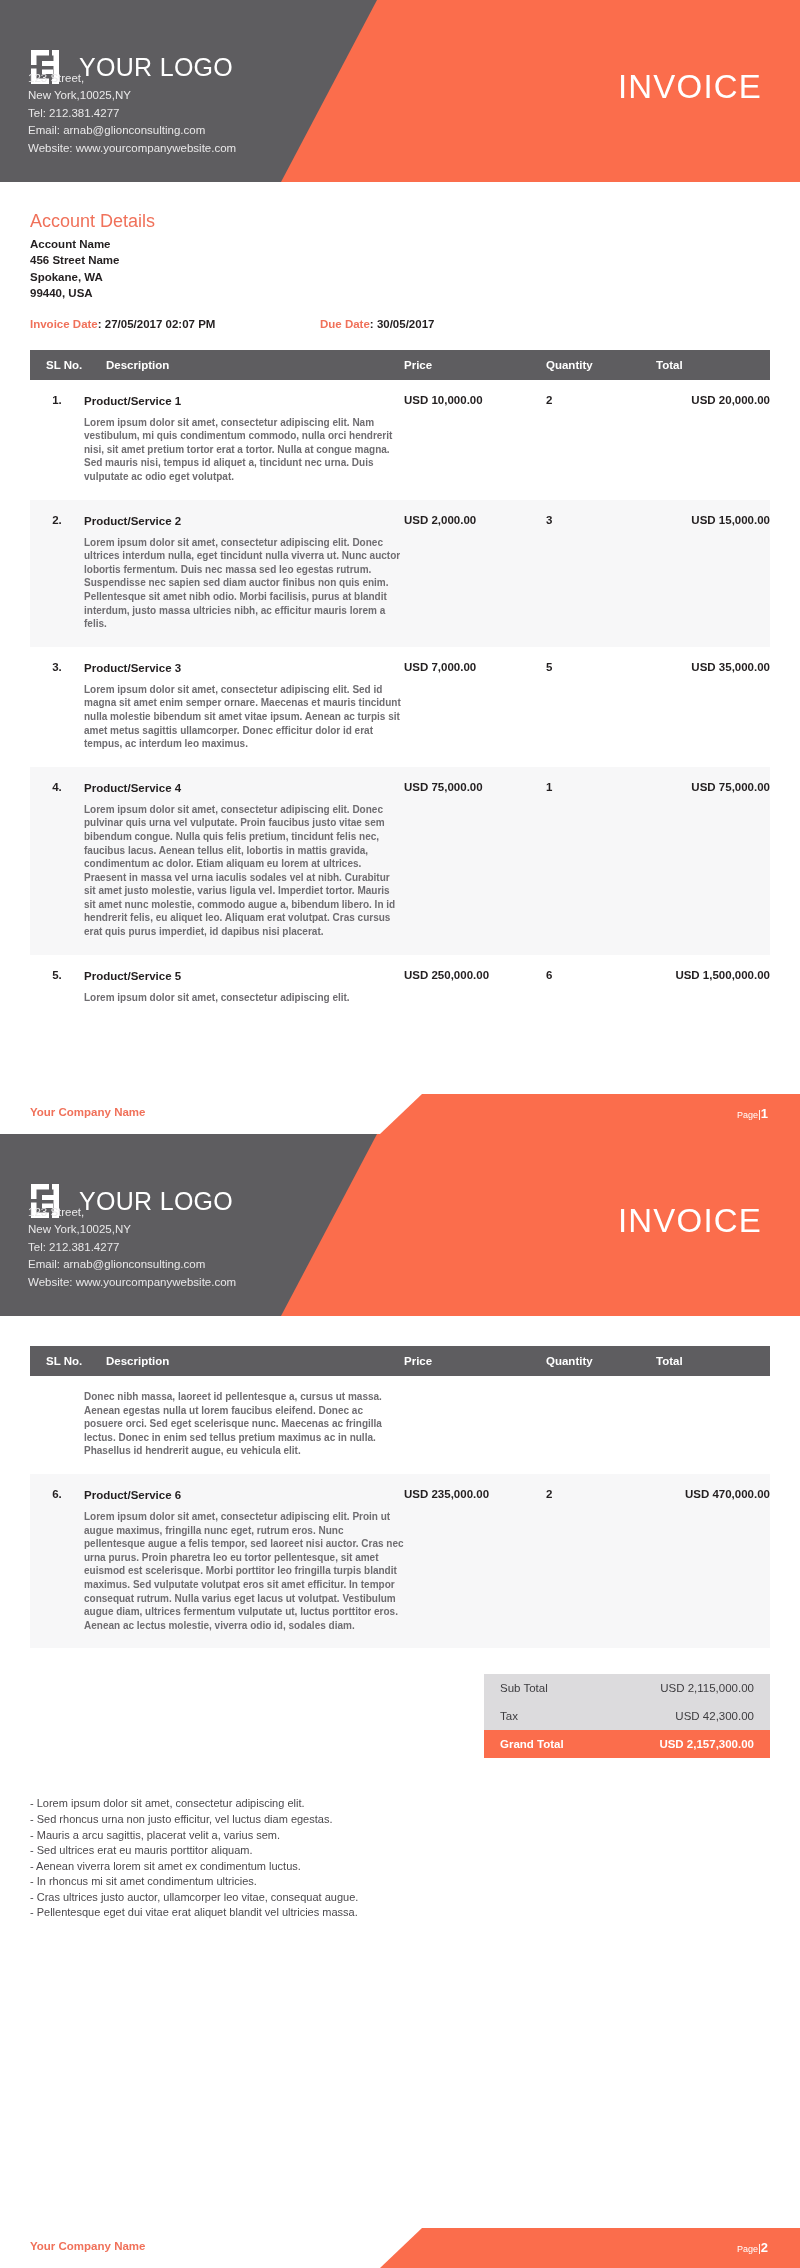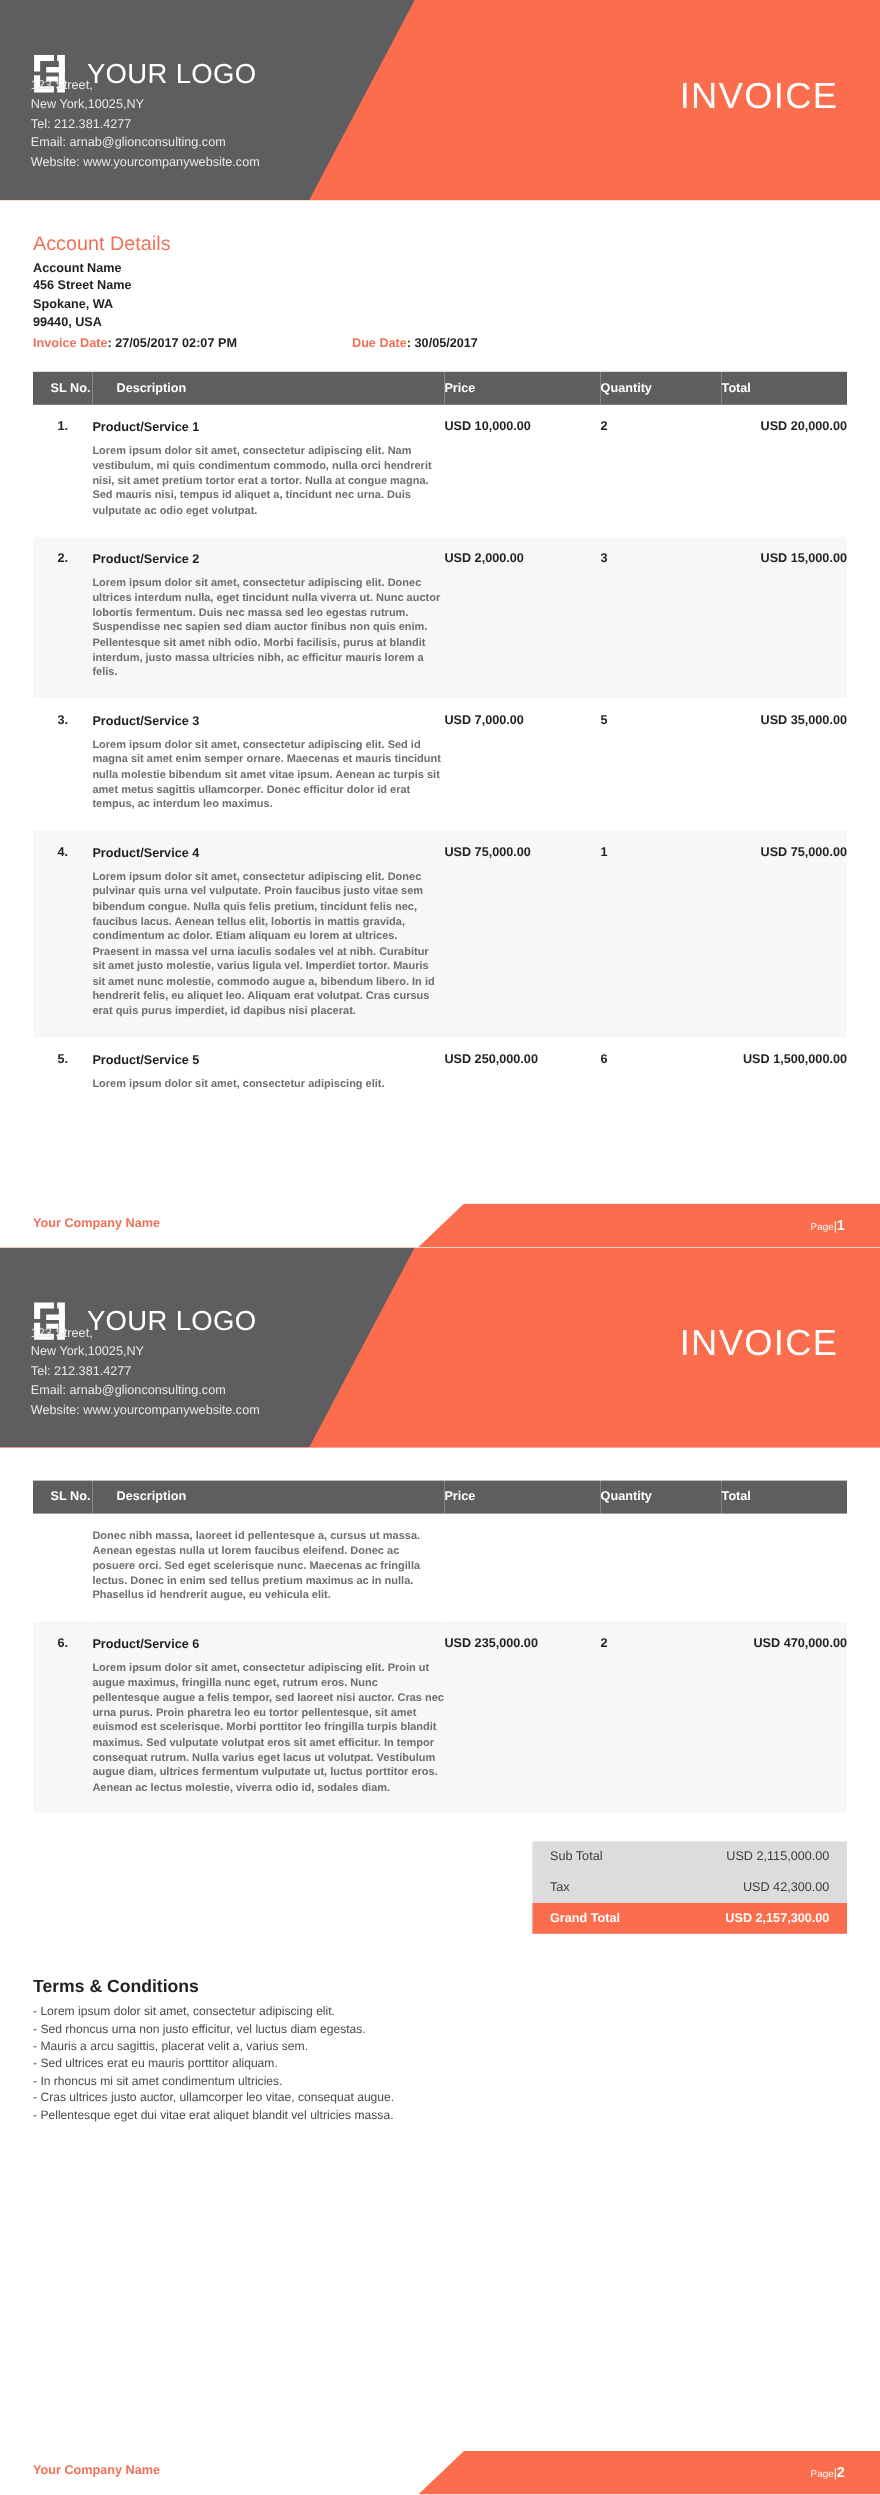--- a/index.html
+++ b/index.html
@@ -91,21 +91,21 @@
   .party p {
     font-size:11.5px;
     font-weight:bold;
     line-height:16.4px;
     color:#231f20;
     white-space:nowrap;
   }
 
   .dates {
     position:relative;
-    margin-top:4px;
+    margin-top:16px;
     padding:0 30px;
     display:flex;
     font-size:11.5px;
     font-weight:bold;
   }
   .dates .cell { width:290px; white-space:nowrap; }
   .dates .lbl { color:#f0715a; }
   .dates .val { color:#231f20; }
 
   
@@ -424,26 +424,26 @@
         <span class="sum-val">USD 42,300.00</span>
       </div>
       <div class="sum-row grand">
         <span class="sum-lbl">Grand Total</span>
         <span class="sum-val">USD 2,157,300.00</span>
       </div>
     </div>
   </div>
 
   <div class="terms">
-    <h3>Terms &amp; Conditions</h3>
     <ul id="terms-list">
         <li>- Lorem ipsum dolor sit amet, consectetur adipiscing elit.</li>
         <li>- Sed rhoncus urna non justo efficitur, vel luctus diam egestas.</li>
         <li>- Mauris a arcu sagittis, placerat velit a, varius sem.</li>
         <li>- Sed ultrices erat eu mauris porttitor aliquam.</li>
+        <li>- Aenean viverra lorem sit amet ex condimentum luctus.</li>
         <li>- In rhoncus mi sit amet condimentum ultricies.</li>
         <li>- Cras ultrices justo auctor, ullamcorper leo vitae, consequat augue.</li>
         <li>- Pellentesque eget dui vitae erat aliquet blandit vel ultricies massa.</li>
       </ul>
   </div>
 
   <div class="footer">
     <div class="footer-bar"></div>
     <div class="footer-company">Your Company Name</div>
     <div class="footer-page">

